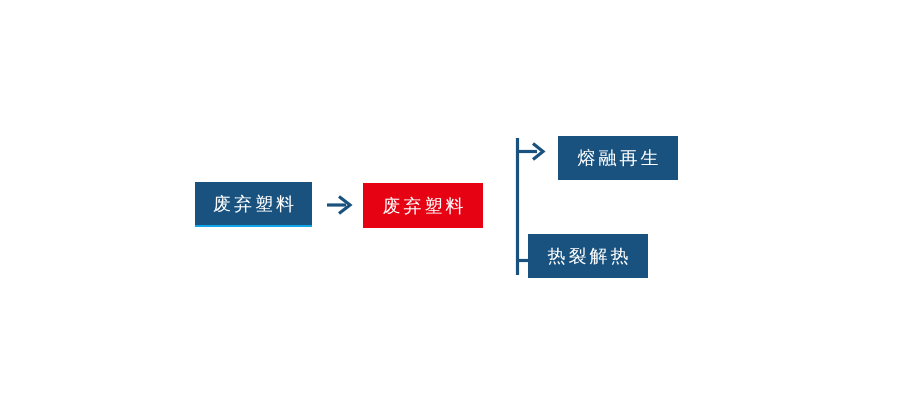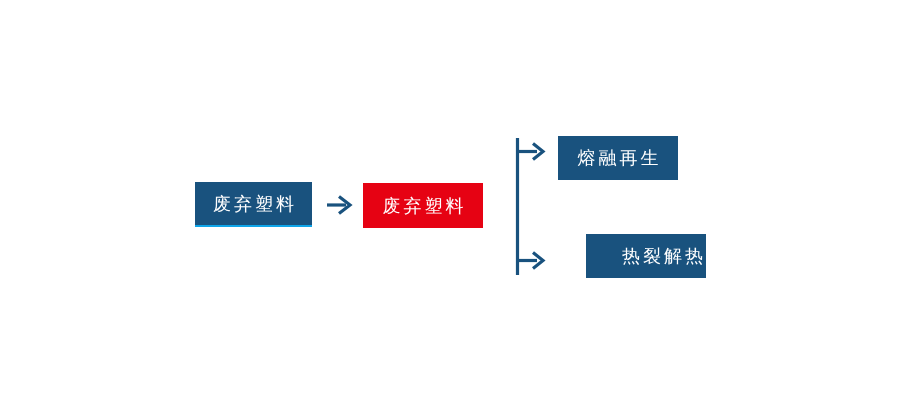--- a/index.html
+++ b/index.html
@@ -38,22 +38,22 @@
   }
   .node-process {
     left: 363px; top: 183px;
     width: 120px; height: 45px;
   }
   .node-output-top {
     left: 558px; top: 136px;
     width: 120px; height: 44px;
   }
   .node-output-bottom {
-    left: 586px; top: 234px;
-    width: 120px; height: 44px; justify-content: flex-end;
+    left: 528px; top: 234px;
+    width: 120px; height: 44px;
   }
   .svg-abs { position: absolute; display: block; }
   .arrow-main { left: 326px; top: 191px; }
   .branch-connector { left: 503px; top: 130px; }
   .stroke-blue {
     stroke: #19527E;
     fill: none;
     stroke-width: 3.2;
     stroke-linecap: butt;
     stroke-linejoin: miter;

